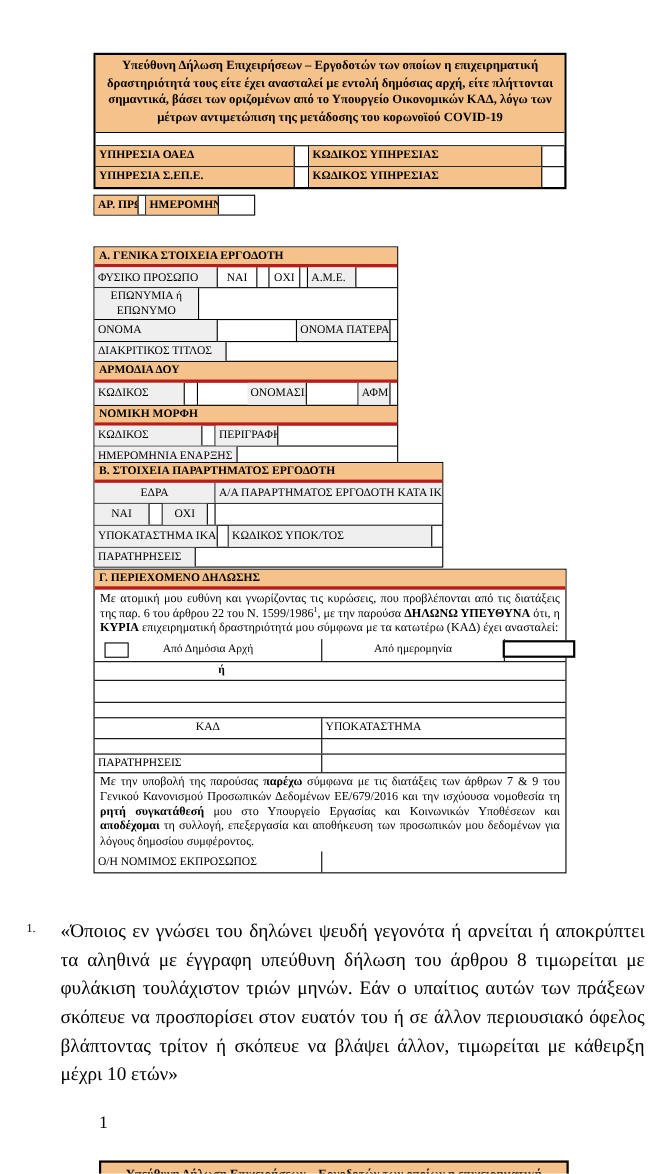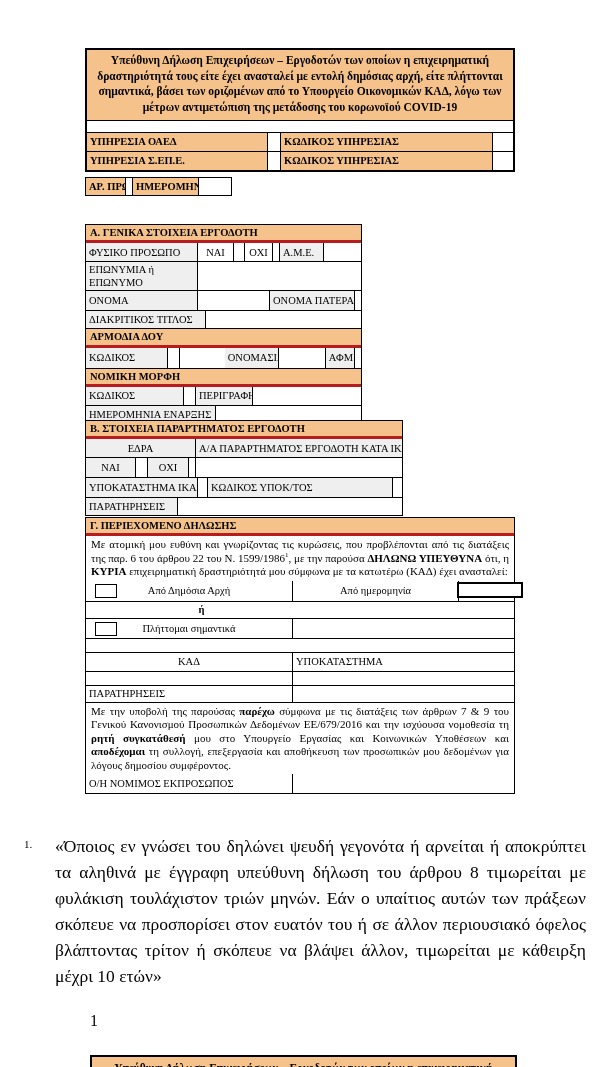--- a/index.html
+++ b/index.html
@@ -78,21 +78,21 @@
     <div class="row" style="min-height:18px;">
       <div class="cell grey" style="width:112px;">ΦΥΣΙΚΟ ΠΡΟΣΩΠΟ</div>
       <div class="cell center" style="width:36px;">ΝΑΙ</div>
       <div class="cell" style="width:11px;"></div>
       <div class="cell center" style="width:28px;">ΟΧΙ</div>
       <div class="cell" style="width:7px;"></div>
       <div class="cell grey" style="width:44px;">Α.Μ.Ε.</div>
       <div class="cell flex1"></div>
     </div>
     <div class="row" style="min-height:29px;">
-      <div class="cell grey wrap" style="width:112px;">ΕΠΩΝΥΜΙΑ ή ΕΠΩΝΥΜΟ</div>
+      <div class="cell grey wrap" style="width:95px;text-align:center;">ΕΠΩΝΥΜΙΑ ή ΕΠΩΝΥΜΟ</div>
       <div class="cell flex1"></div>
     </div>
     <div class="row" style="min-height:20px;">
       <div class="cell grey" style="width:112px;">ΟΝΟΜΑ</div>
       <div class="cell" style="width:72px;"></div>
       <div class="cell grey" style="width:85px;">ΟΝΟΜΑ ΠΑΤΕΡΑ</div>
       <div class="cell flex1"></div>
     </div>
     <div class="row" style="min-height:18px;">
       <div class="cell grey" style="width:120px;">ΔΙΑΚΡΙΤΙΚΟΣ ΤΙΤΛΟΣ</div>
@@ -156,24 +156,20 @@
       <div class="cell center" style="width:166px;">Από ημερομηνία</div>
       <div class="cell flex1" style="border-right:none;"></div>
       <div class="date-box"></div>
     </div>
     <div class="row" style="min-height:17px;">
       <div class="cell" style="border-right:none;width:100%;">
         <span class="bold" style="display:inline-block;width:225px;text-align:center;">ή</span>
       </div>
     </div>
     <div class="row" style="min-height:20px;">
-      <div class="cell cbcell" style="width:207px;">
-        <span class="checkbox"></span>
-        <span>Πλήττομαι σημαντικά</span>
-      </div>
       <div class="cell flex1"></div>
     </div>
     <div class="row" style="min-height:14px;">
       <div class="cell flex1" style="border-right:none;"></div>
     </div>
     <div class="row" style="min-height:19px;">
       <div class="cell center" style="width:207px;">ΚΑΔ</div>
       <div class="cell flex1">ΥΠΟΚΑΤΑΣΤΗΜΑ</div>
     </div>
     <div class="row" style="min-height:14px;">

